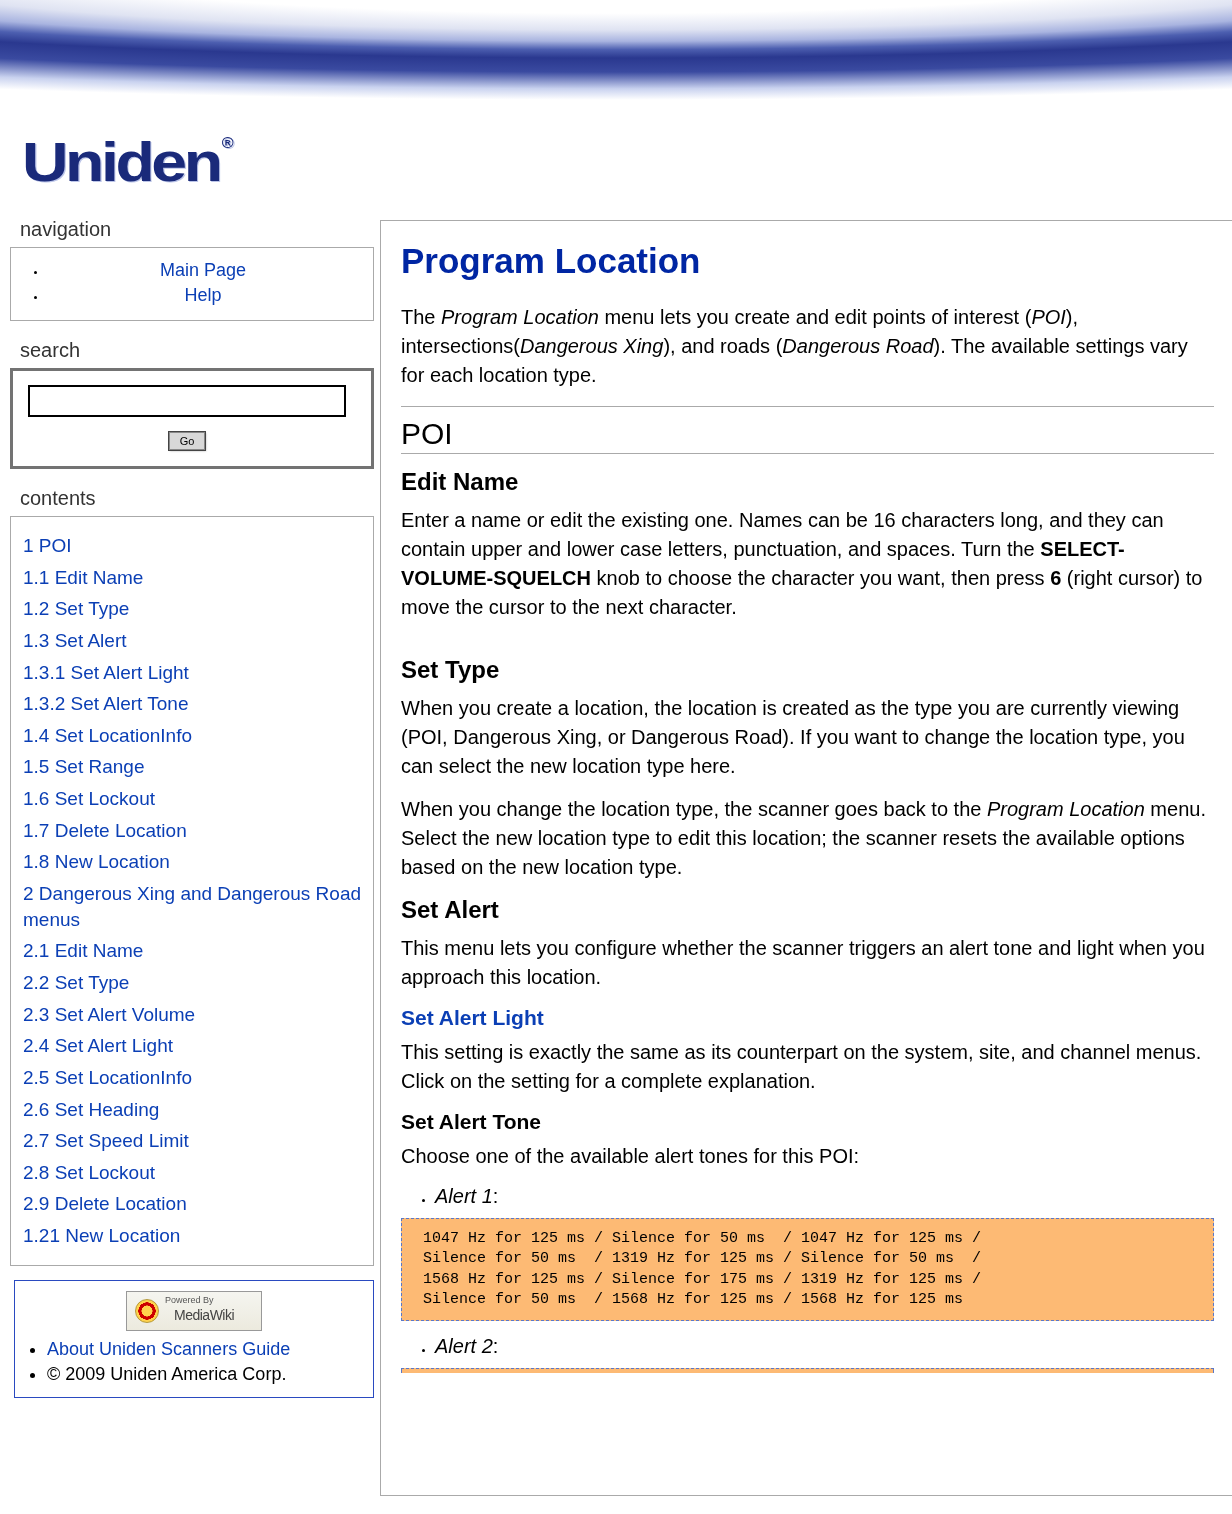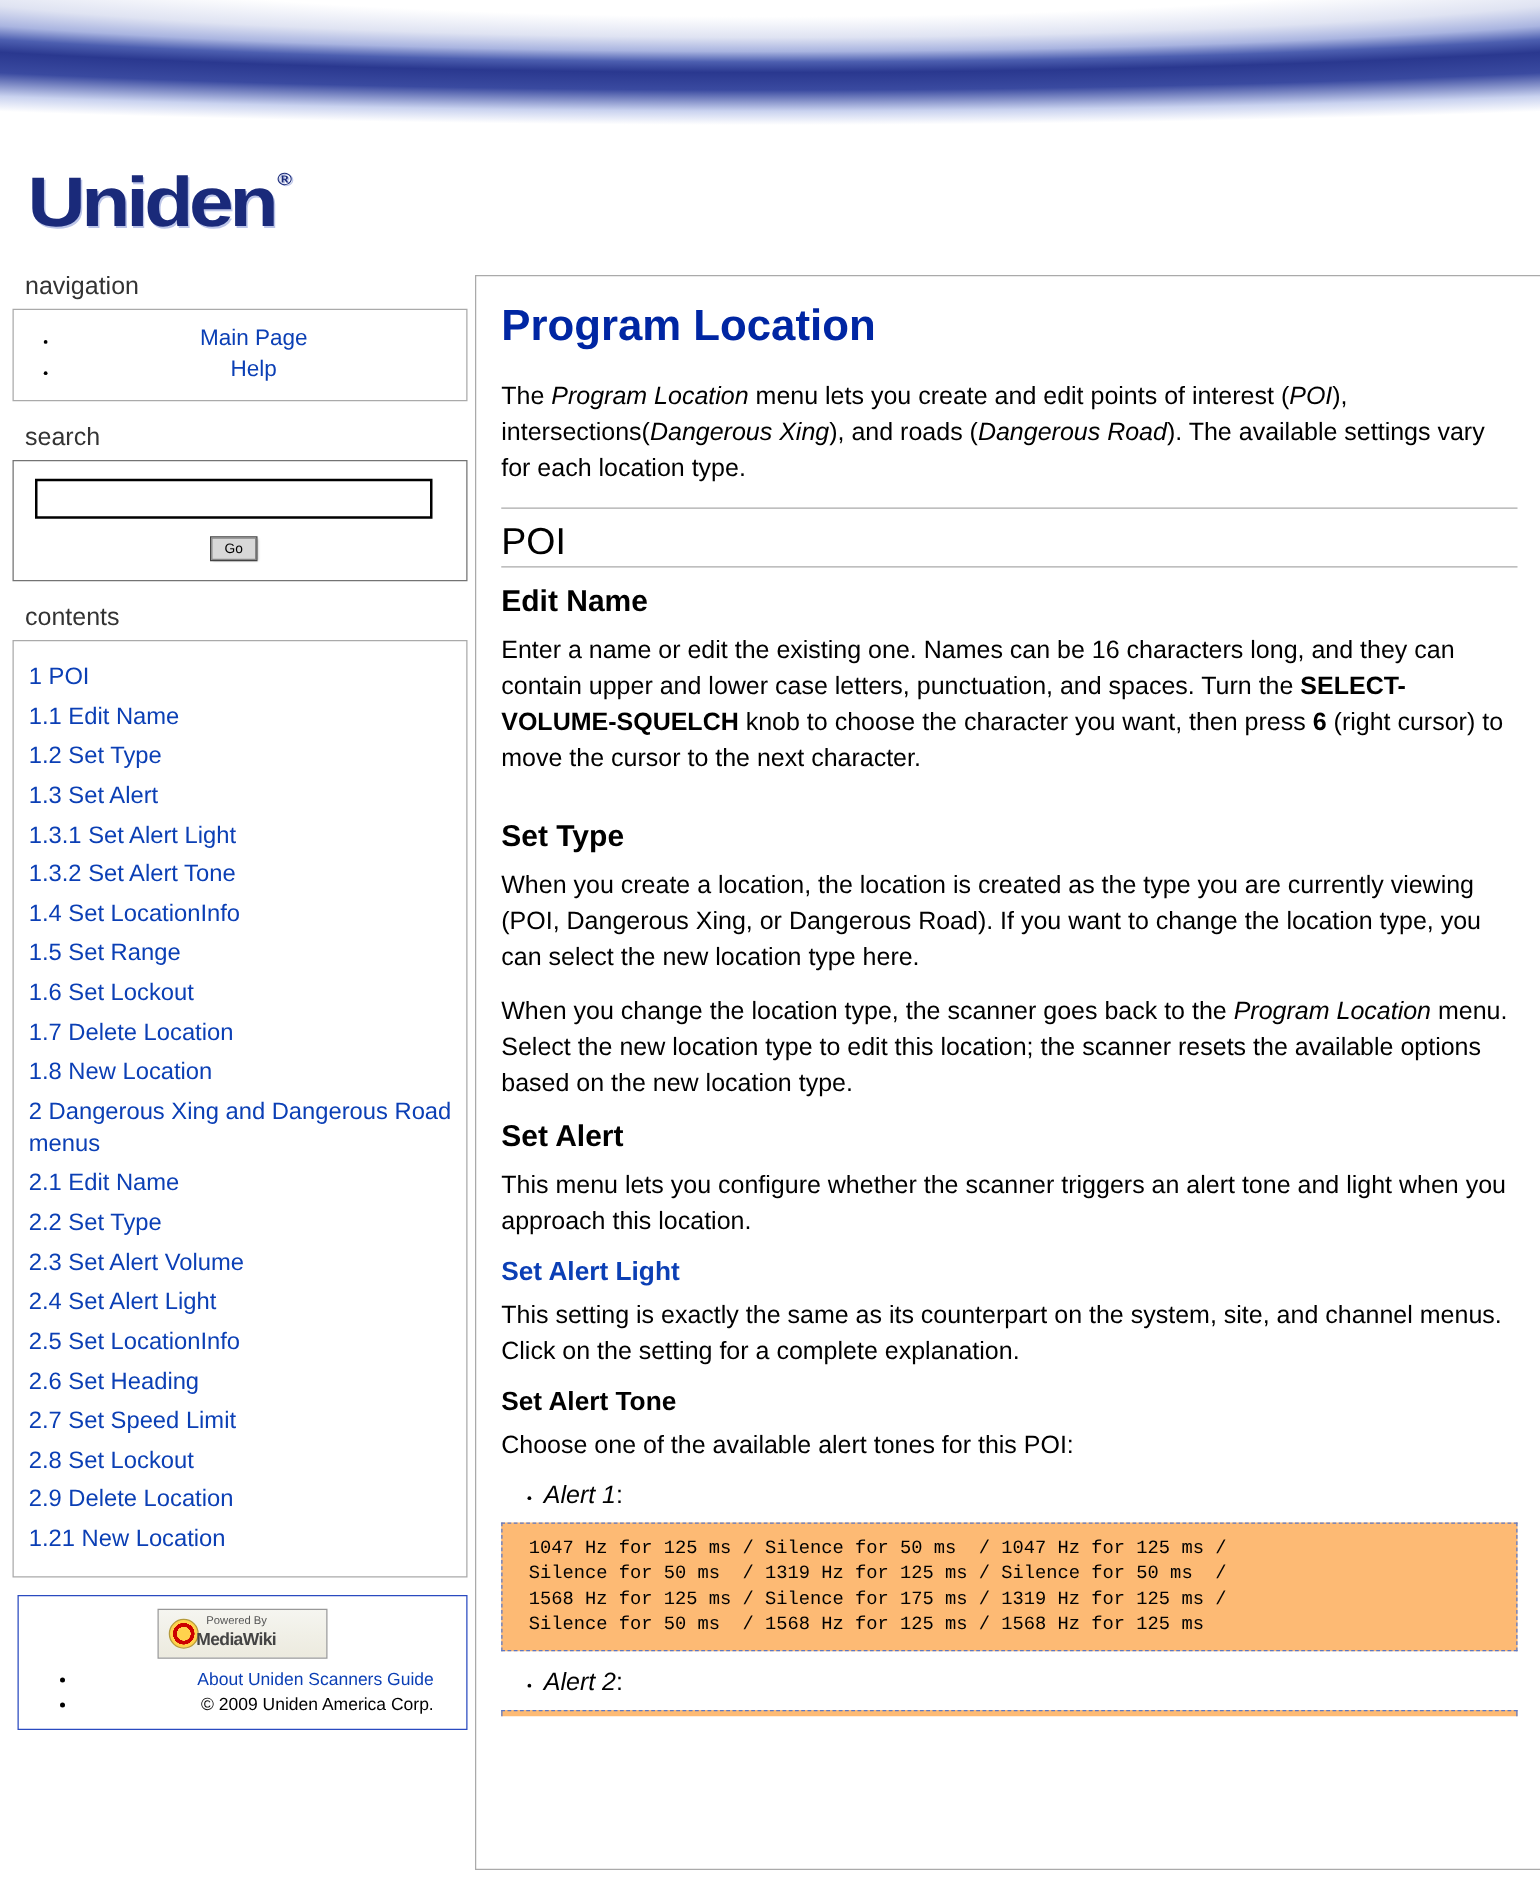--- a/index.html
+++ b/index.html
@@ -21,32 +21,32 @@
   .logo .reg{font-size:14px;vertical-align:top;position:relative;top:6px;left:2px;letter-spacing:0;}
   .page{display:flex;align-items:flex-start;}
   
   .sidebar{width:380px;flex:0 0 380px;padding:0 0 0 10px;box-sizing:border-box;}
   .sb-block-title{font-size:20px;color:#333;margin:18px 0 6px 10px;}
   .sb-box{border:1px solid #aaa;background:#fff;padding:8px 14px 10px 14px;margin:0 6px 0 0;}
   .sb-box ul{margin:4px 0 4px 22px;padding:0;}
   .sb-box li{font-size:18px;margin:4px 0;text-align:center;}
   .sb-box li::marker{font-size:10px;}
   a{color:#0b3fb5;text-decoration:none;}
-  .search-box{border:1px solid #737373;padding:14px 20px 16px 10px;margin-right:6px;text-align:center;}
+  .search-box{border:3px solid #737373;padding:14px 20px 16px 10px;margin-right:6px;text-align:center;}
   .search-input{width:306px;height:28px;border:2px solid #000;background:#fff;font-size:16px;padding:0 4px;display:block;margin:0 auto 14px auto;}
   .go-btn{font-size:11px;background:#d8d8d8;border:1px solid #888;padding:2px 10px;cursor:pointer;box-shadow:0 0 0 1px #444,1px 1px 2px rgba(0,0,0,.3);}
   .contents-box{border:1px solid #aaa;padding:10px 12px;margin-right:6px;}
   .contents-box .toc-line{font-size:19px;color:#0b3fb5;margin:6px 0;line-height:1.35;cursor:pointer;}
   .footer-box{border:1.5px solid #2a4ac0;padding:10px 10px 8px 10px;margin:14px 6px 0 4px;}
   .mw-badge{display:block;margin:0 auto 8px auto;width:134px;height:38px;border:1px solid #999;background:linear-gradient(#f5f5f0,#eceade);position:relative;}
   .mw-badge .flower{position:absolute;left:8px;top:7px;width:22px;height:22px;border-radius:50%;background:radial-gradient(circle,#ffd24d 0 35%,#c00 36% 55%,#ffd24d 56% 100%);border:1px solid #b59a3b;}
   .mw-badge .txt{position:absolute;left:38px;top:4px;font-size:9px;color:#555;line-height:1;}
-  .mw-badge .txt2{position:absolute;left:30px;top:15px;font-size:14px;font-weight:bold;color:#444;letter-spacing:-.5px;}
+  .mw-badge .txt2{position:absolute;left:47px;top:15px;font-size:14px;font-weight:normal;color:#444;letter-spacing:-.5px;}
   .footer-box ul{margin:2px 0 0 22px;padding:0;}
-  .footer-box li{font-size:14px;margin:4px 16px;text-align:right;}
+  .footer-box li{font-size:18px;margin:4px 0;}
   .footer-box li.static{color:#000;}
   
   .main{flex:1;border:1px solid #aaa;border-right:none;margin-top:20px;padding:14px 18px 0 20px;min-height:1260px;}
   h1.page-title{font-size:35px;font-weight:bold;color:#0026a3;margin:6px 0 22px 0;}
   .intro{font-size:20px;line-height:1.45;margin:0 0 16px 0;}
   .intro em, .body-p em{font-style:italic;}
   hr.sep{border:none;border-top:1px solid #aaa;margin:0 0 10px 0;}
   h2.sec{font-size:30px;font-weight:normal;margin:10px 0 14px 0;border-bottom:1px solid #aaa;padding-bottom:2px;}
   h3.sub{font-size:24px;font-weight:bold;margin:0 0 10px 0;}
   h4.subsub{font-size:21px;font-weight:bold;margin:14px 0 8px 0;}

